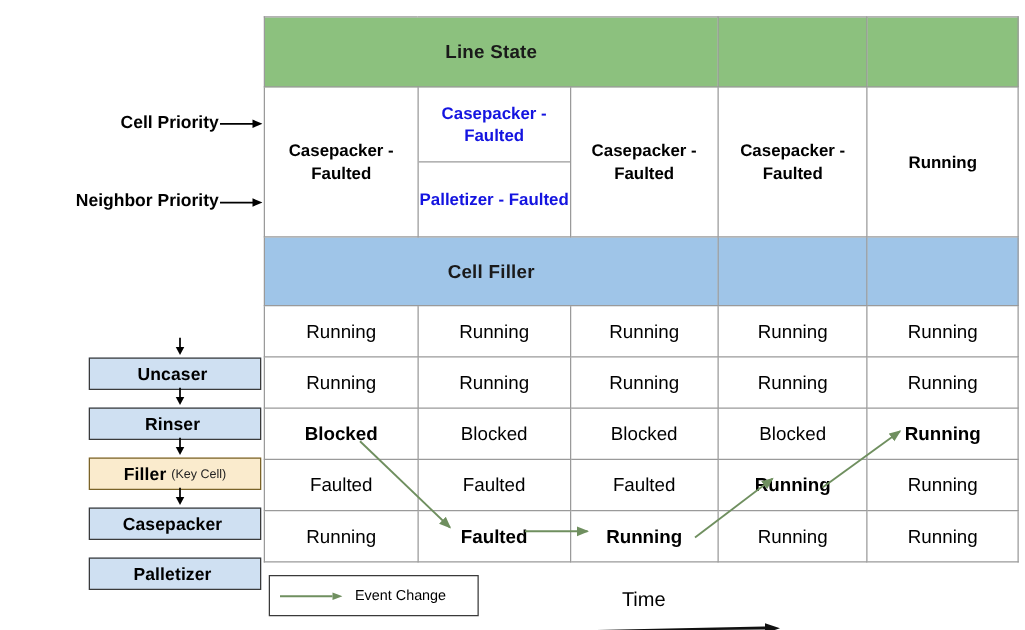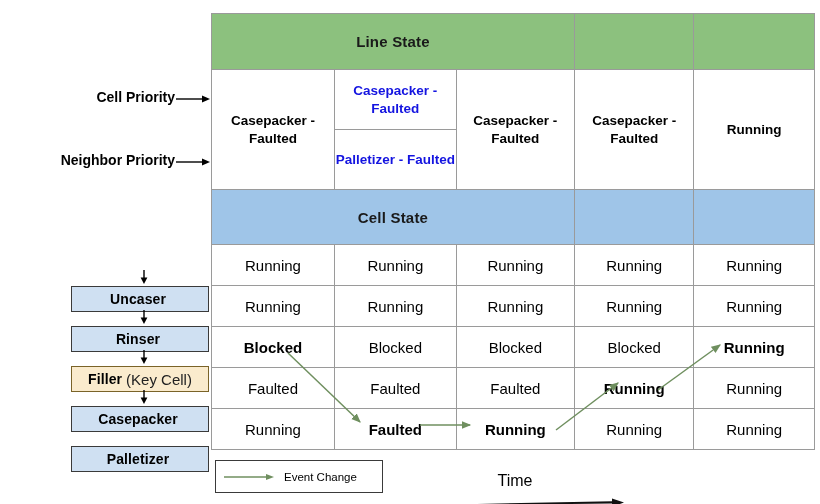--- a/index.html
+++ b/index.html
@@ -45,21 +45,21 @@
     font-weight:bold;
     color:#000;
     letter-spacing:.1px;
     margin-top:42px;
   }
   .chain-box.key{
     background:#faebcd;
     border-color:#7a6328;
   }
   .chain-box .sub{
-    font-size:15px;
+    font-size:10px;
     font-weight:normal;
     margin-left:4px;
     color:#222;
     letter-spacing:0;
   }
   .chain-link{
     position:absolute;
     left:68px;
     width:10px;
     height:14px;
@@ -235,21 +235,21 @@
           <td>
             <span>Casepacker - Faulted</span>
           </td>
           <td>
             <span>Running</span>
           </td>
         </tr>
 
         <tr>
           <td class="band-blue" colspan="3">
-            <span class="band-label">Cell State</span>
+            <span class="band-label">Cell Filler</span>
           </td>
           <td class="band-blue"></td>
           <td class="band-blue"></td>
         </tr>
 
         <tr class="data-row">
           <td>Running</td>
           <td>Running</td>
           <td>Running</td>
           <td>Running</td>

